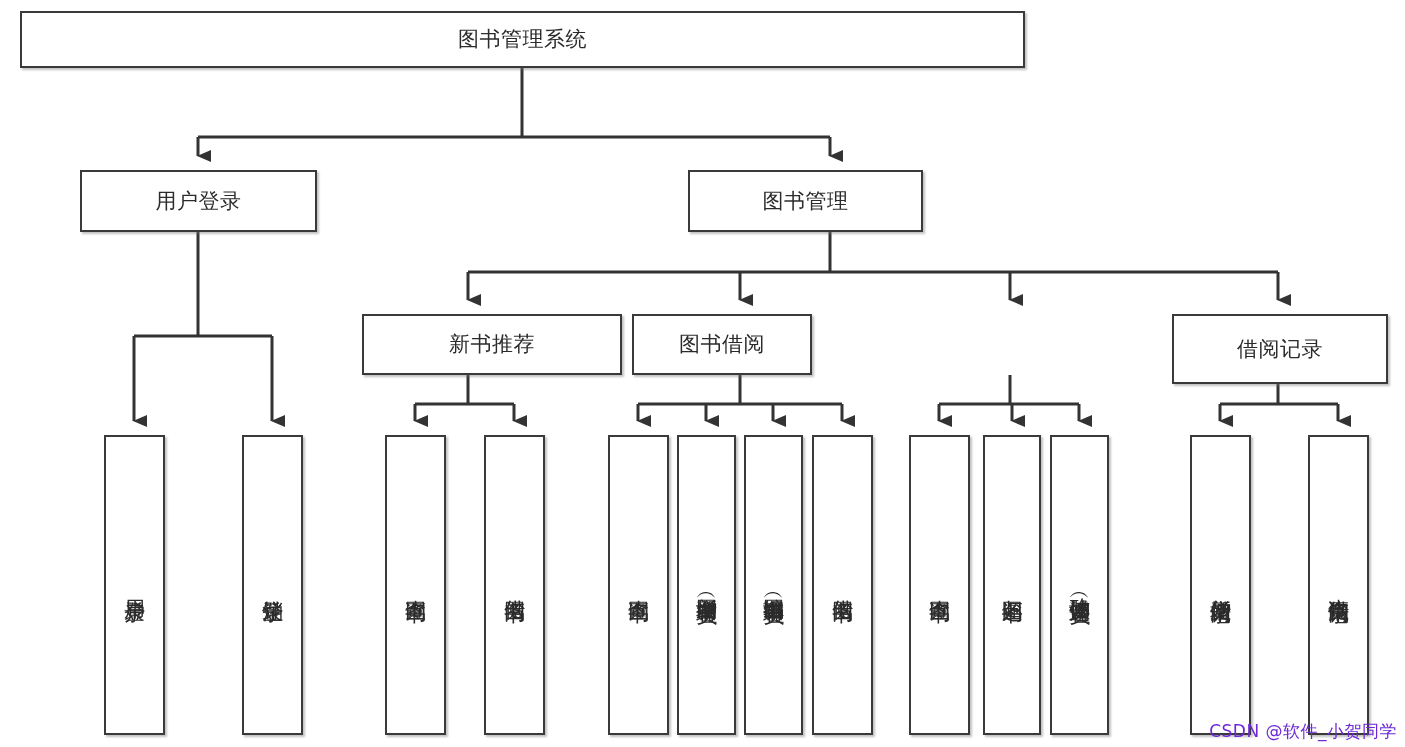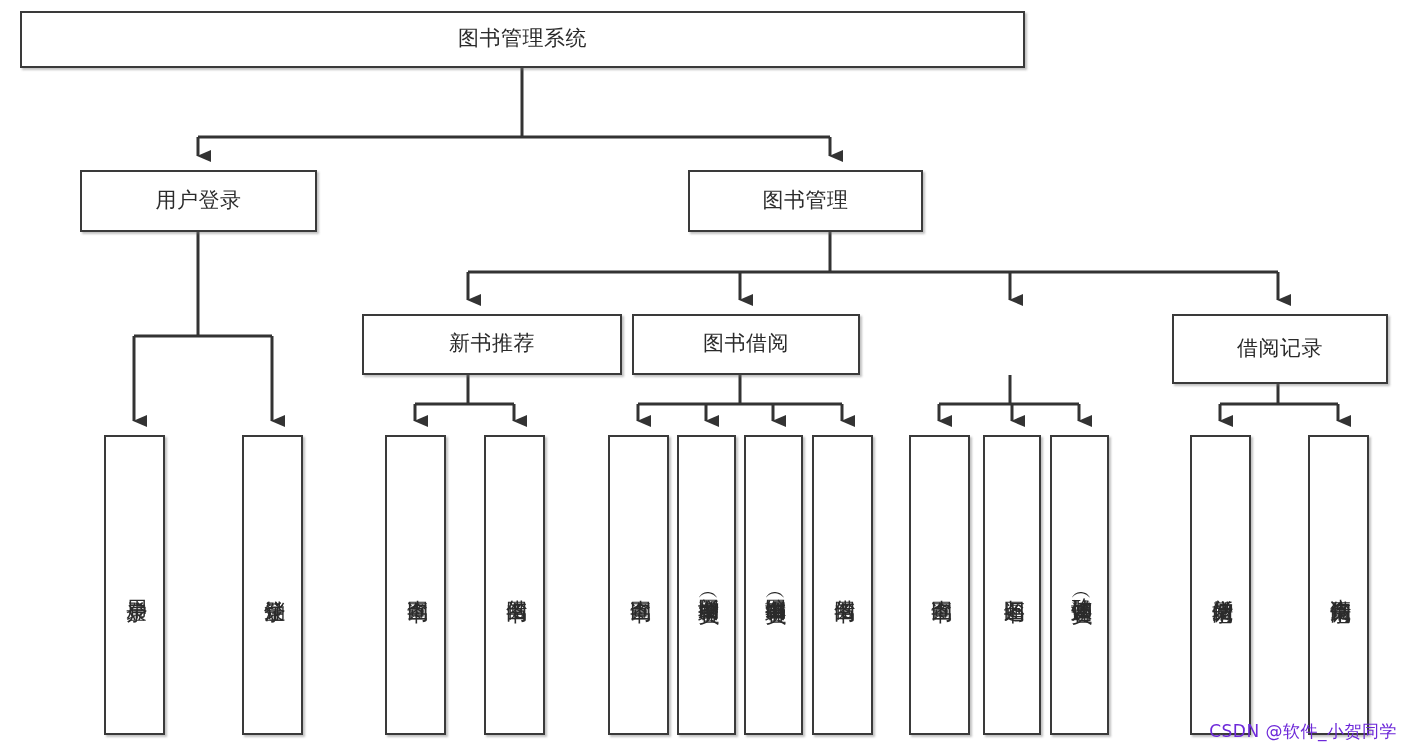--- a/index.html
+++ b/index.html
@@ -25,21 +25,20 @@
     left: 0;
     width: 1405px;
     height: 747px;
   }
   .node-box {
     position: absolute;
     box-sizing: border-box;
     border: 2.5px solid #3a3a3a;
     background: #ffffff;
     box-shadow: 2px 2px 2px rgba(120,120,120,0.45);
-    font-family: Liberation Mono, monospace;
   }
   .node-label-h {
     position: absolute;
     inset: 0;
     display: flex;
     align-items: center;
     justify-content: center;
     color: #2b2b2b;
     font-size: 21px;
     letter-spacing: 0.5px;
@@ -145,21 +144,21 @@
   <div class="node-box" style="left:80px; top:170px; width:237px; height:62px;">
     <span class="node-label-h">用户登录</span>
   </div>
   <div class="node-box" style="left:688px; top:170px; width:235px; height:62px;">
     <span class="node-label-h">图书管理</span>
   </div>
 
   <div class="node-box" style="left:362px; top:314px; width:260px; height:61px;">
     <span class="node-label-h">新书推荐</span>
   </div>
-  <div class="node-box" style="left:632px; top:314px; width:228px; height:61px;text-align:right;">
+  <div class="node-box" style="left:632px; top:314px; width:180px; height:61px;text-align:right;">
     <span class="node-label-h">图书借阅</span>
   </div>
   <div class="node-box" style="left:1172px; top:314px; width:216px; height:70px;">
     <span class="node-label-h">借阅记录</span>
   </div>
 
   <div class="node-box" style="left:104px; top:435px; width:61px; height:300px;">
     <span class="node-label-v">用户登录</span>
   </div>
   <div class="node-box" style="left:242px; top:435px; width:61px; height:300px;">

